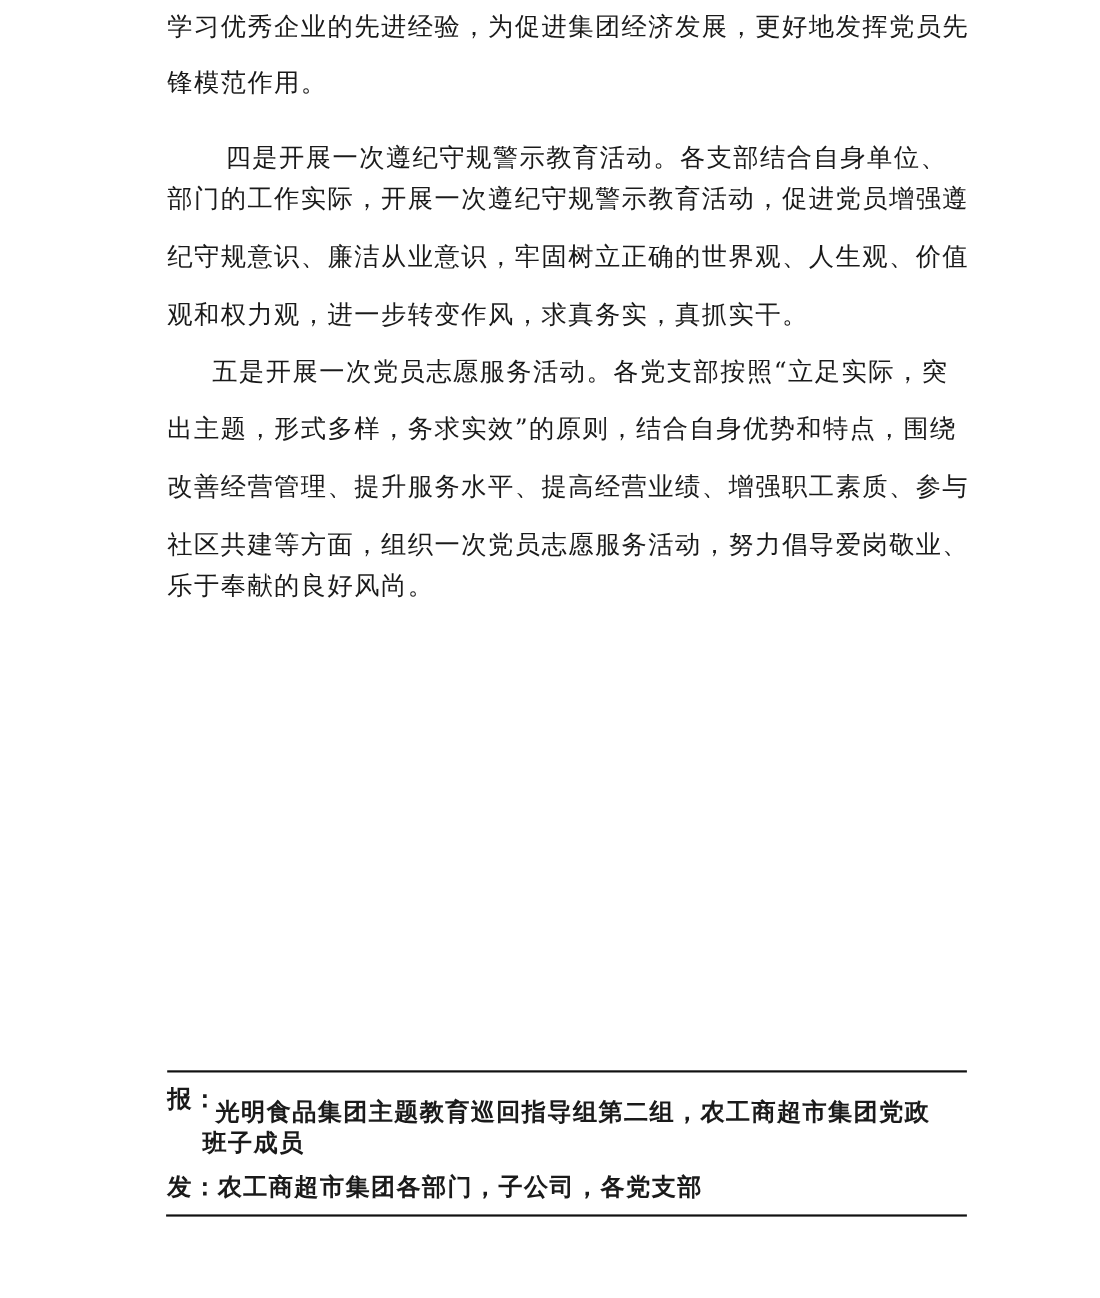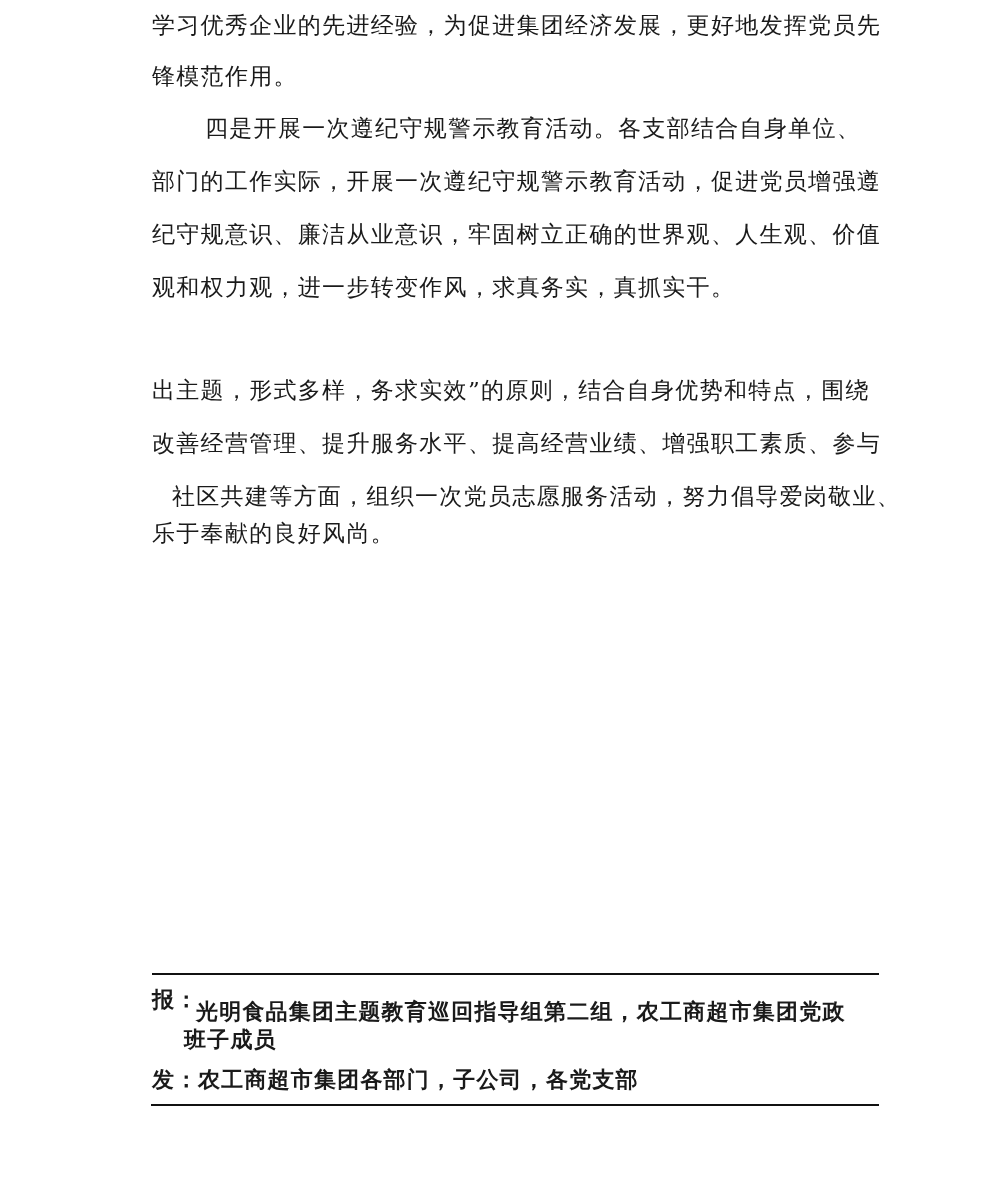--- a/index.html
+++ b/index.html
@@ -47,28 +47,29 @@
   }
 </style>
 </head>
 <body>
 
 <div class="page">
 
   <div class="line" style="top:10px;">学习优秀企业的先进经验，为促进集团经济发展，更好地发挥党员先</div>
   <div class="line" style="top:61px;">锋模范作用。</div>
 
-  <div class="line" style="top:113px; left:205px;">四是开展一次遵纪守规警示教育活动。各支部结合自身单位、</div>
+  <div class="line" style="top:129px; left:205px;">四是开展一次遵纪守规警示教育活动。各支部结合自身单位、</div>
   <div class="line" style="top:166px;">部门的工作实际，开展一次遵纪守规警示教育活动，促进党员增强遵</div>
   <div class="line" style="top:219px;">纪守规意识、廉洁从业意识，牢固树立正确的世界观、人生观、价值</div>
   <div class="line" style="top:272px;">观和权力观，进一步转变作风，求真务实，真抓实干。</div>
 
+  <div class="line" style="top:323px; left:193px;">五是开展一次党员志愿服务活动。各党支部按照“立足实际，突</div>
   <div class="line" style="top:375px;">出主题，形式多样，务求实效”的原则，结合自身优势和特点，围绕</div>
   <div class="line" style="top:428px;">改善经营管理、提升服务水平、提高经营业绩、增强职工素质、参与</div>
-  <div class="line" style="top:481px;margin-left:20px;">社区共建等方面，组织一次党员志愿服务活动，努力倡导爱岗敬业、</div>
+  <div class="line" style="top:481px;">社区共建等方面，组织一次党员志愿服务活动，努力倡导爱岗敬业、</div>
   <div class="line" style="top:518px;">乐于奉献的良好风尚。</div>
 
   <div class="rule" style="top:973px;"></div>
 
   <div class="foot" style="top:984px; left:152px;">报：</div>
   <div class="foot" style="top:984px; left:196px;margin-top:12px;">光明食品集团主题教育巡回指导组第二组，农工商超市集团党政</div>
   <div class="foot" style="top:1024px; left:184px;">班子成员</div>
 
   <div class="foot" style="top:1064px; left:152px;">发：</div>
   <div class="foot" style="top:1064px; left:198px;">农工商超市集团各部门，子公司，各党支部</div>

